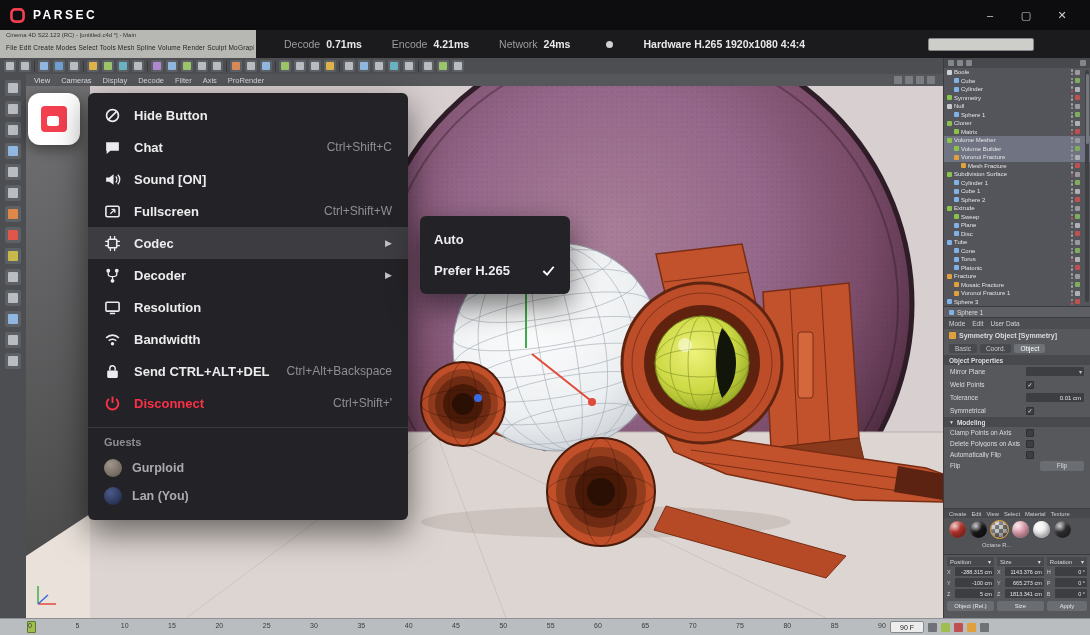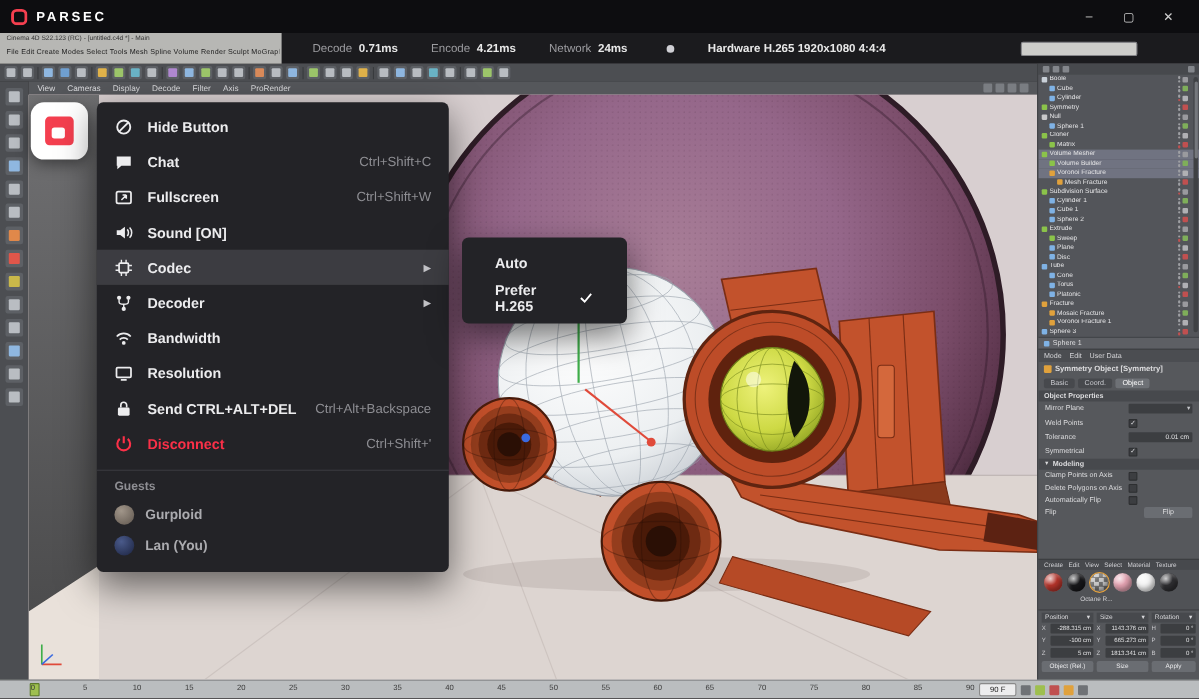--- a/index.html
+++ b/index.html
@@ -97,21 +97,21 @@
 .mi-icon{width:17px;height:17px;flex:none;display:flex}
 .mi-icon svg{width:100%;height:100%}
 .mi-label{flex:1;white-space:nowrap}
 .mi-shortcut{color:#8e8e93;font-size:12px;font-weight:400;white-space:nowrap}
 .mi-arrow{color:#c2c2c6;font-size:9px}
 .menu-divider{height:1px;background:#3a3a3f;margin:8px 0 6px}
 .guests-header{padding:2px 16px 6px;color:#8e8e93;font-size:11px;font-weight:bold}
 .guest-row{height:28px;display:flex;align-items:center;gap:10px;padding:0 16px;color:#ababaf;font-size:12.5px;font-weight:600}
 .guest-avatar{width:18px;height:18px;border-radius:50%;background:radial-gradient(circle at 35% 30%,#a1968a,#5f564e);flex:none}
 .guest-avatar.lan{background:radial-gradient(circle at 35% 30%,#4a5a8a,#1b2340)}
-.submenu{left:420px;top:216px;width:150px;background:#232327;border-radius:6px;box-shadow:0 12px 30px rgba(0,0,0,.55);padding:8px 16px;z-index:75}
+.submenu{left:420px;top:216px;width:150px;background:#232327;border-radius:6px;box-shadow:0 12px 30px rgba(0,0,0,.55);padding:8px 0;z-index:75}
 .submenu-item{height:31px;display:flex;align-items:center;padding:0 14px;color:#ececee;font-size:13px;font-weight:600;gap:8px}
 .submenu-item .check{margin-left:auto;width:15px;height:15px;color:#fff;display:flex}
 .submenu-item .check svg{width:100%;height:100%}
 </style>
 </head>
 <body>
 
 <div class="stage">
 
   <div class="abs titlebar">
@@ -889,36 +889,36 @@
             <svg viewBox="0 0 16 16">
               <path d="M2 3h12v8H6l-3.5 3v-3H2z" fill="currentColor"></path>
             </svg>
           </span>
           <span class="mi-label">Chat</span>
           <span class="mi-shortcut">Ctrl+Shift+C</span>
         </div>
         <div class="menu-item">
           <span class="mi-icon">
             <svg viewBox="0 0 16 16">
-              <rect x="1.8" y="3" width="12.4" height="10" rx="1.4" fill="none" stroke="currentColor" stroke-width="1.5"></rect>
-              <path d="M6 10.2 10.2 6 M10.2 6v3.2 M10.2 6H7" stroke="currentColor" stroke-width="1.3" fill="none"></path>
-            </svg>
-          </span>
-          <span class="mi-label">Fullscreen</span>
-          <span class="mi-shortcut">Ctrl+Shift+W</span>
-        </div>
-        <div class="menu-item">
-          <span class="mi-icon">
-            <svg viewBox="0 0 16 16">
               <path d="M2 6h3l4-3v10L5 10H2z" fill="currentColor"></path>
               <path d="M11 5.2c1.4 1.5 1.4 4.1 0 5.6" stroke="currentColor" fill="none" stroke-width="1.3"></path>
               <path d="M13 3.6c2.4 2.4 2.4 6.4 0 8.8" stroke="currentColor" fill="none" stroke-width="1.3"></path>
             </svg>
           </span>
           <span class="mi-label">Sound [ON]</span>
+        </div>
+        <div class="menu-item">
+          <span class="mi-icon">
+            <svg viewBox="0 0 16 16">
+              <rect x="1.8" y="3" width="12.4" height="10" rx="1.4" fill="none" stroke="currentColor" stroke-width="1.5"></rect>
+              <path d="M6 10.2 10.2 6 M10.2 6v3.2 M10.2 6H7" stroke="currentColor" stroke-width="1.3" fill="none"></path>
+            </svg>
+          </span>
+          <span class="mi-label">Fullscreen</span>
+          <span class="mi-shortcut">Ctrl+Shift+W</span>
         </div>
         <div class="menu-item active">
           <span class="mi-icon">
             <svg viewBox="0 0 16 16">
               <rect x="4" y="4" width="8" height="8" rx="1" fill="none" stroke="currentColor" stroke-width="1.5"></rect>
               <path d="M6 1v3M10 1v3M6 12v3M10 12v3M1 6h3M1 10h3M12 6h3M12 10h3" stroke="currentColor" stroke-width="1.2"></path>
             </svg>
           </span>
           <span class="mi-label">Codec</span>
           <span class="mi-arrow">▶</span>
@@ -931,35 +931,35 @@
               <circle cx="8" cy="13" r="1.8" fill="currentColor"></circle>
               <path d="M4 5v2c0 2 2 2 4 2s4 0 4-2V5M8 9v2.5" stroke="currentColor" fill="none" stroke-width="1.2"></path>
             </svg>
           </span>
           <span class="mi-label">Decoder</span>
           <span class="mi-arrow">▶</span>
         </div>
         <div class="menu-item">
           <span class="mi-icon">
             <svg viewBox="0 0 16 16">
+              <rect x="1.8" y="3" width="12.4" height="8.4" rx="1" fill="none" stroke="currentColor" stroke-width="1.5"></rect>
+              <path d="M5.5 13.6h5" stroke="currentColor" stroke-width="1.5"></path>
+            </svg>
+          </span>
+          <span class="mi-label">Resolution</span>
+        </div>
+        <div class="menu-item">
+          <span class="mi-icon">
+            <svg viewBox="0 0 16 16">
               <path d="M2 6.5C5.5 3 10.5 3 14 6.5" fill="none" stroke="currentColor" stroke-width="1.5"></path>
               <path d="M4.5 9.2c2-2 5-2 7 0" fill="none" stroke="currentColor" stroke-width="1.5"></path>
               <circle cx="8" cy="12" r="1.6" fill="currentColor"></circle>
             </svg>
           </span>
           <span class="mi-label">Bandwidth</span>
-        </div>
-        <div class="menu-item">
-          <span class="mi-icon">
-            <svg viewBox="0 0 16 16">
-              <rect x="1.8" y="3" width="12.4" height="8.4" rx="1" fill="none" stroke="currentColor" stroke-width="1.5"></rect>
-              <path d="M5.5 13.6h5" stroke="currentColor" stroke-width="1.5"></path>
-            </svg>
-          </span>
-          <span class="mi-label">Resolution</span>
         </div>
         <div class="menu-item">
           <span class="mi-icon">
             <svg viewBox="0 0 16 16">
               <rect x="3" y="7" width="10" height="7" rx="1.2" fill="currentColor"></rect>
               <path d="M5.5 7V5a2.5 2.5 0 0 1 5 0v2" fill="none" stroke="currentColor" stroke-width="1.4"></path>
             </svg>
           </span>
           <span class="mi-label">Send CTRL+ALT+DEL</span>
           <span class="mi-shortcut">Ctrl+Alt+Backspace</span>

